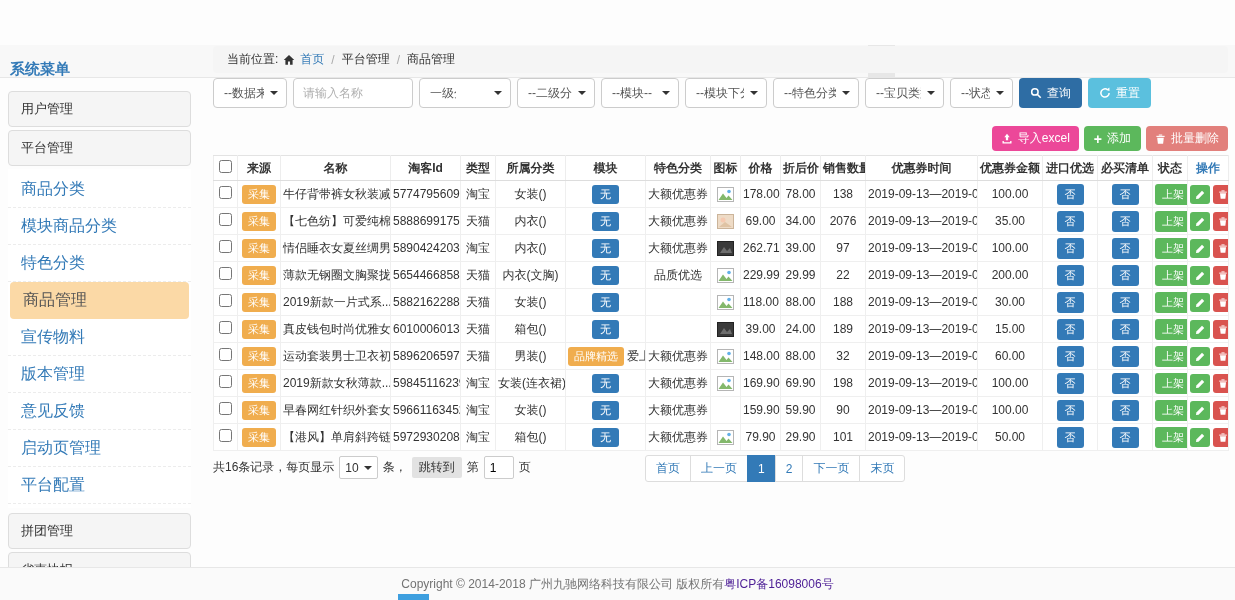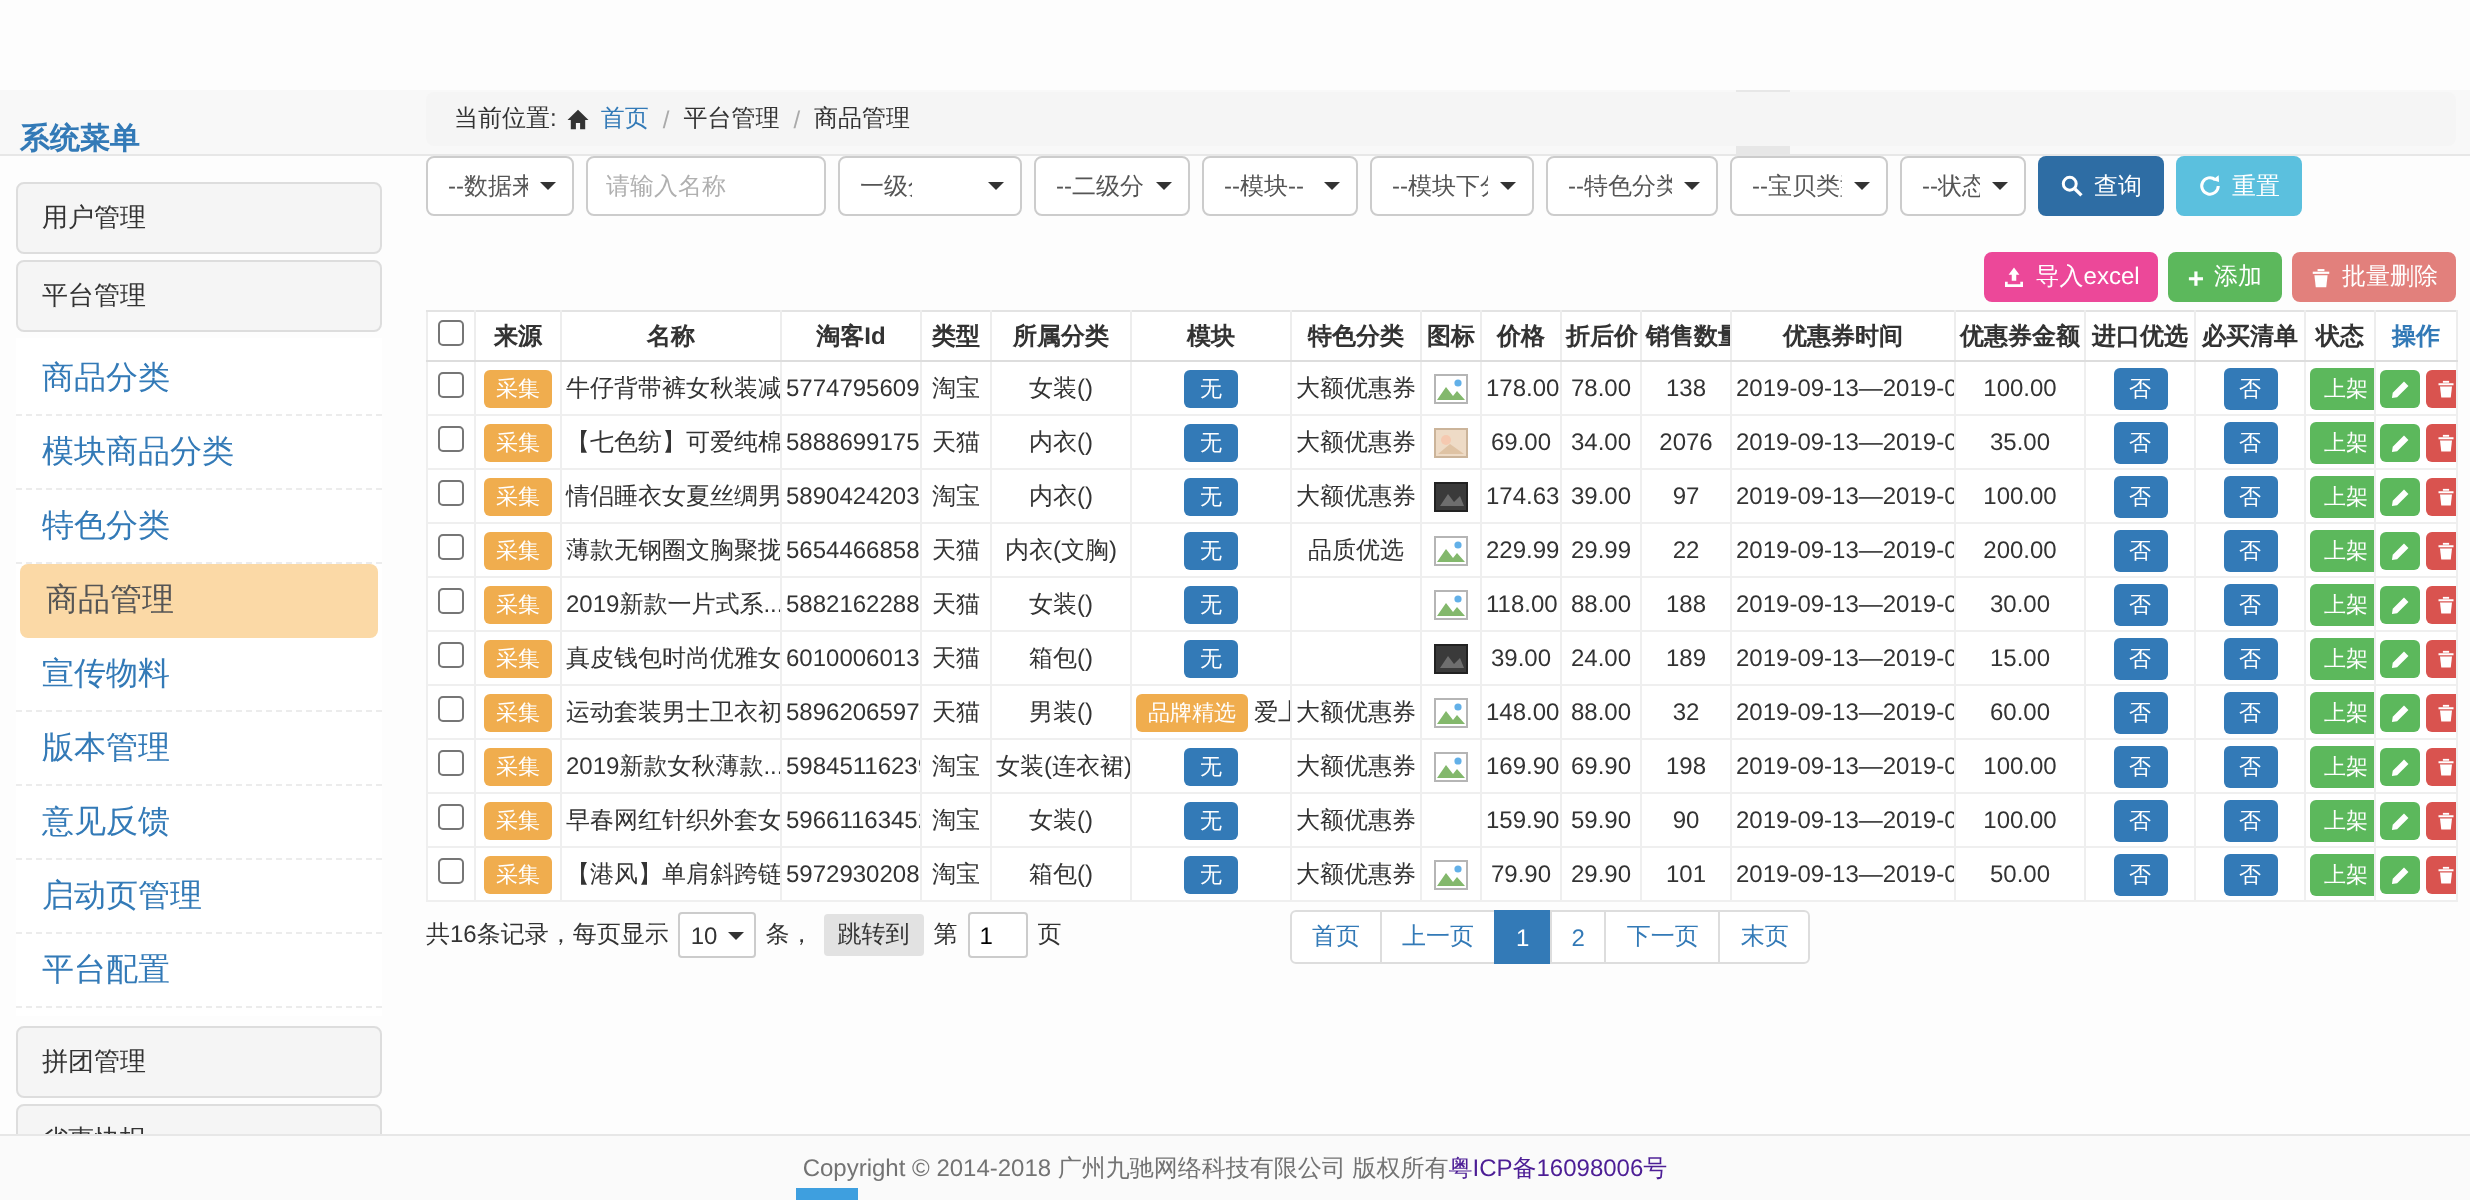--- a/index.html
+++ b/index.html
@@ -330,21 +330,21 @@
         <td>淘宝</td>
         <td>内衣()</td>
         <td><span class="module-wrap">
             <span class="badge-blue">无</span>
           </span></td>
         <td>大额优惠券</td>
         <td><span class="thumb"><svg width="17" height="15" viewBox="0 0 17 15">
               <rect x="0.5" y="0.5" width="16" height="14" fill="#3a3a3a" stroke="#222"></rect>
               <path d="M3 12 L7 6 L10 10 L13 7 L15 12 Z" fill="#6e6e6e"></path>
             </svg></span></td>
-        <td>174.63</td>
+        <td>262.71</td>
         <td>39.00</td>
         <td>97</td>
         <td>2019-09-13—2019-09-20</td>
         <td>100.00</td>
         <td><span class="pill-blue">否</span></td>
         <td><span class="pill-blue">否</span></td>
         <td><span class="pill-green">上架</span></td>
         <td><span class="op-btn op-edit">
             <svg width="11" height="11" viewBox="0 0 16 16">
               <path d="M2 10.8 L10.2 2.6 L13.4 5.8 L5.2 14 L1.4 14.6 Z" fill="#fff"></path>

